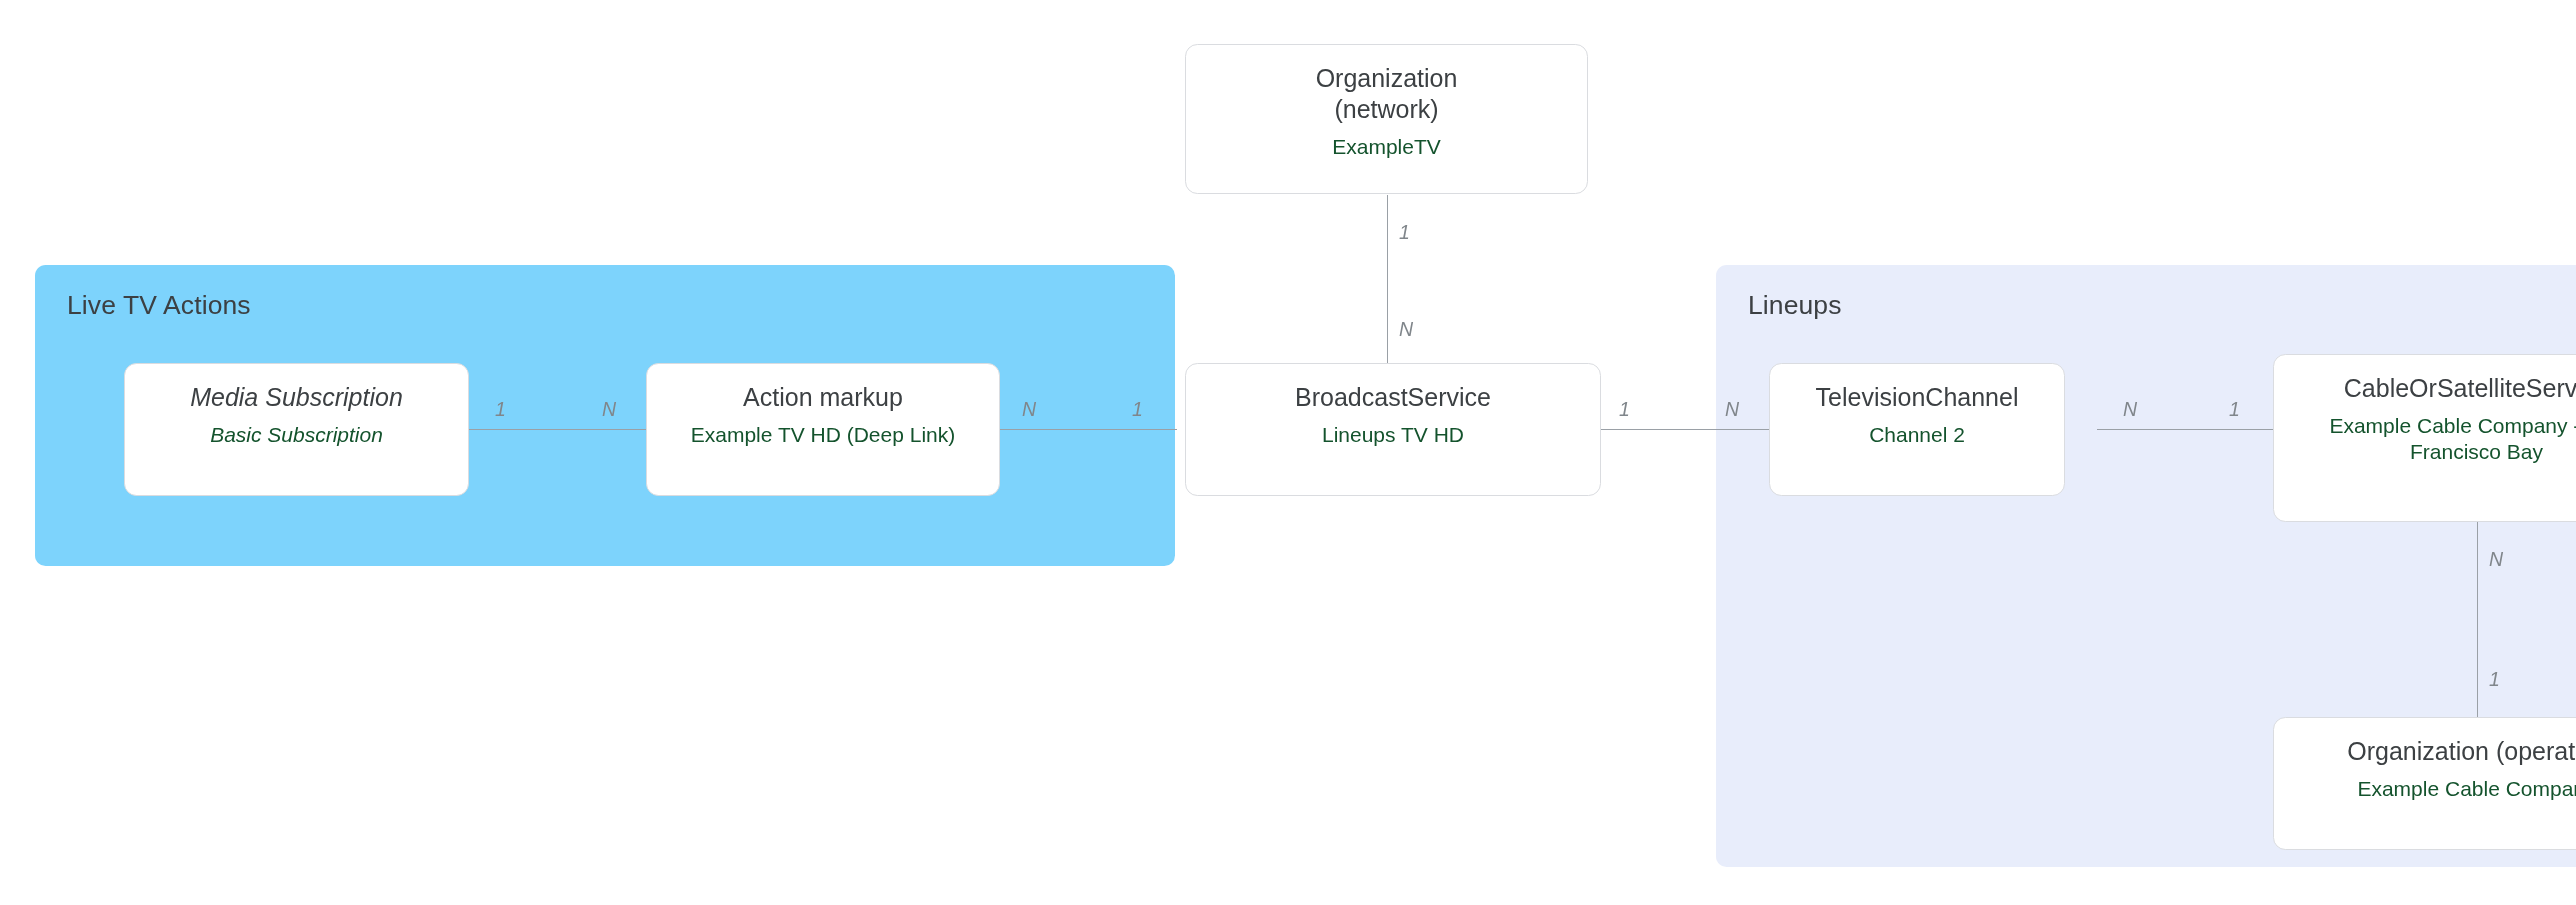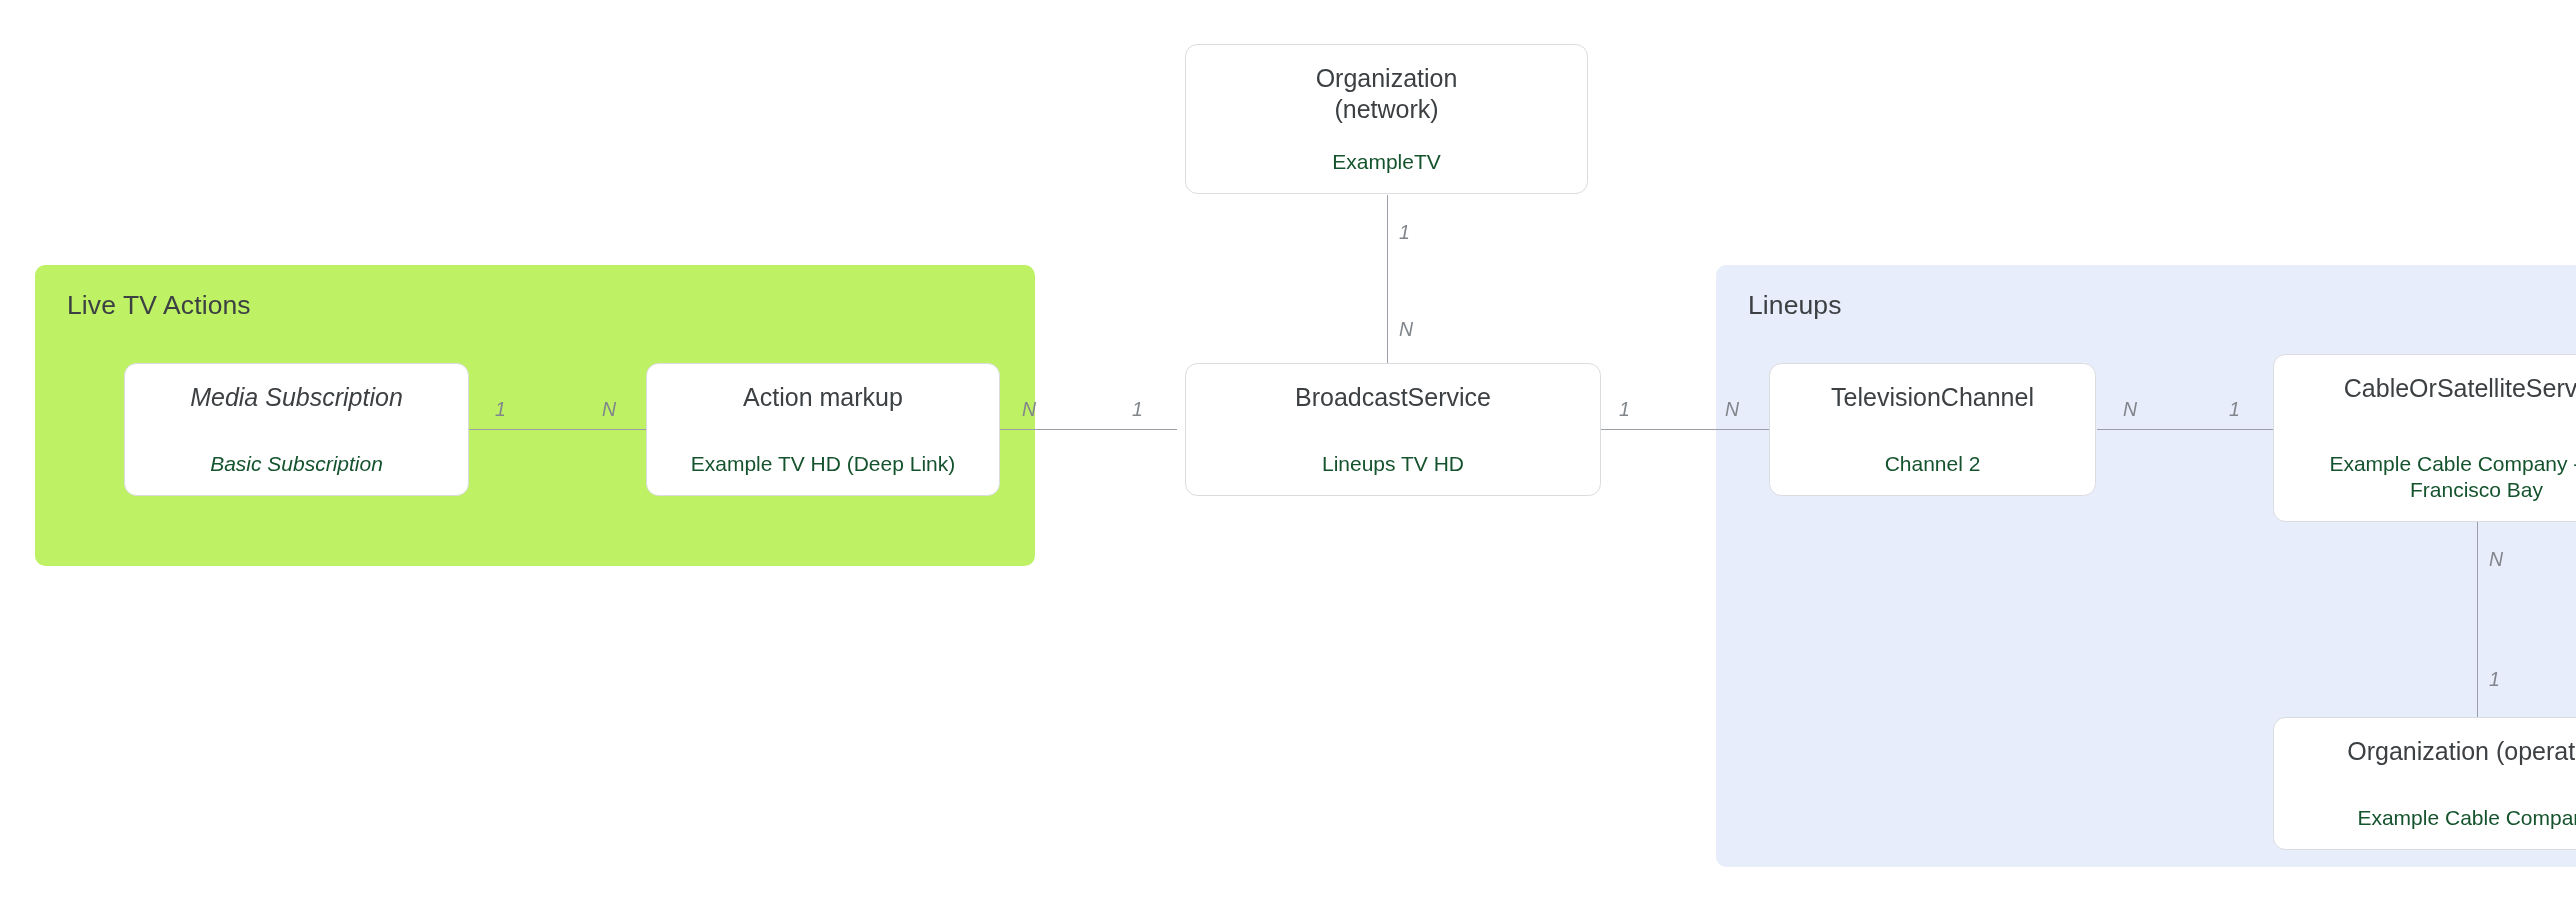--- a/index.html
+++ b/index.html
@@ -18,21 +18,21 @@
     font-weight: 400;
   }
   .node {
     position: absolute;
     background: #ffffff;
     border: 0.9px solid #dadce0;
     border-radius: 12.4px;
     display: flex;
     flex-direction: column;
     align-items: center;
-    justify-content: space-between;
+    justify-content: flex-start;
     padding: 17.7px 25px;
     box-shadow: 0 0 0 rgba(0,0,0,0);
   }
   .node-title {
     font-size: 25px;
     color: #3c4043;
     text-align: center;
     font-weight: 400;
     line-height: 1.25;
   }
@@ -56,21 +56,21 @@
     font-style: italic;
     color: #80868b;
     font-weight: 400;
   }
 </style>
 </head>
 <body>
 
 <div class="canvas">
 
-  <div class="group" style="left:35px; top:265px; width:1000px; height:301px; background:#bef264;">
+  <div class="group" style="left:35px; top:265px; width:1140px; height:301px; background:#7dd3fc;">
     <div class="group-title">Live TV Actions</div>
   </div>
 
   <div class="group" style="left:1716px; top:265px; width:991px; height:602px; background:#e8edfb;">
     <div class="group-title">Lineups</div>
   </div>
 
   <div class="edge v" style="left:1387px; top:195px; height:168px;"></div>
   <div class="card-label" style="left:1399px; top:221px;">1</div>
   <div class="card-label" style="left:1399px; top:318px;">N</div>
@@ -109,21 +109,21 @@
   <div class="node" style="left:646px; top:363px; width:354px; height:133px;">
     <div class="node-title">Action markup</div>
     <div class="node-sub">Example TV HD (Deep Link)</div>
   </div>
 
   <div class="node" style="left:1177px; top:363px; width:416px; height:133px;margin-left:8px;">
     <div class="node-title">BroadcastService</div>
     <div class="node-sub">Lineups TV HD</div>
   </div>
 
-  <div class="node" style="left:1769px; top:363px; width:327px; height:133px;">
+  <div class="node" style="left:1769px; top:363px; width:296px; height:133px;">
     <div class="node-title">TelevisionChannel</div>
     <div class="node-sub">Channel 2</div>
   </div>
 
   <div class="node" style="left:2273px; top:354px; width:407px; height:168px;">
     <div class="node-title">CableOrSatelliteService</div>
     <div class="node-sub">Example Cable Company - San Francisco Bay</div>
   </div>
 
   <div class="node" style="left:2273px; top:717px; width:407px; height:133px;">

